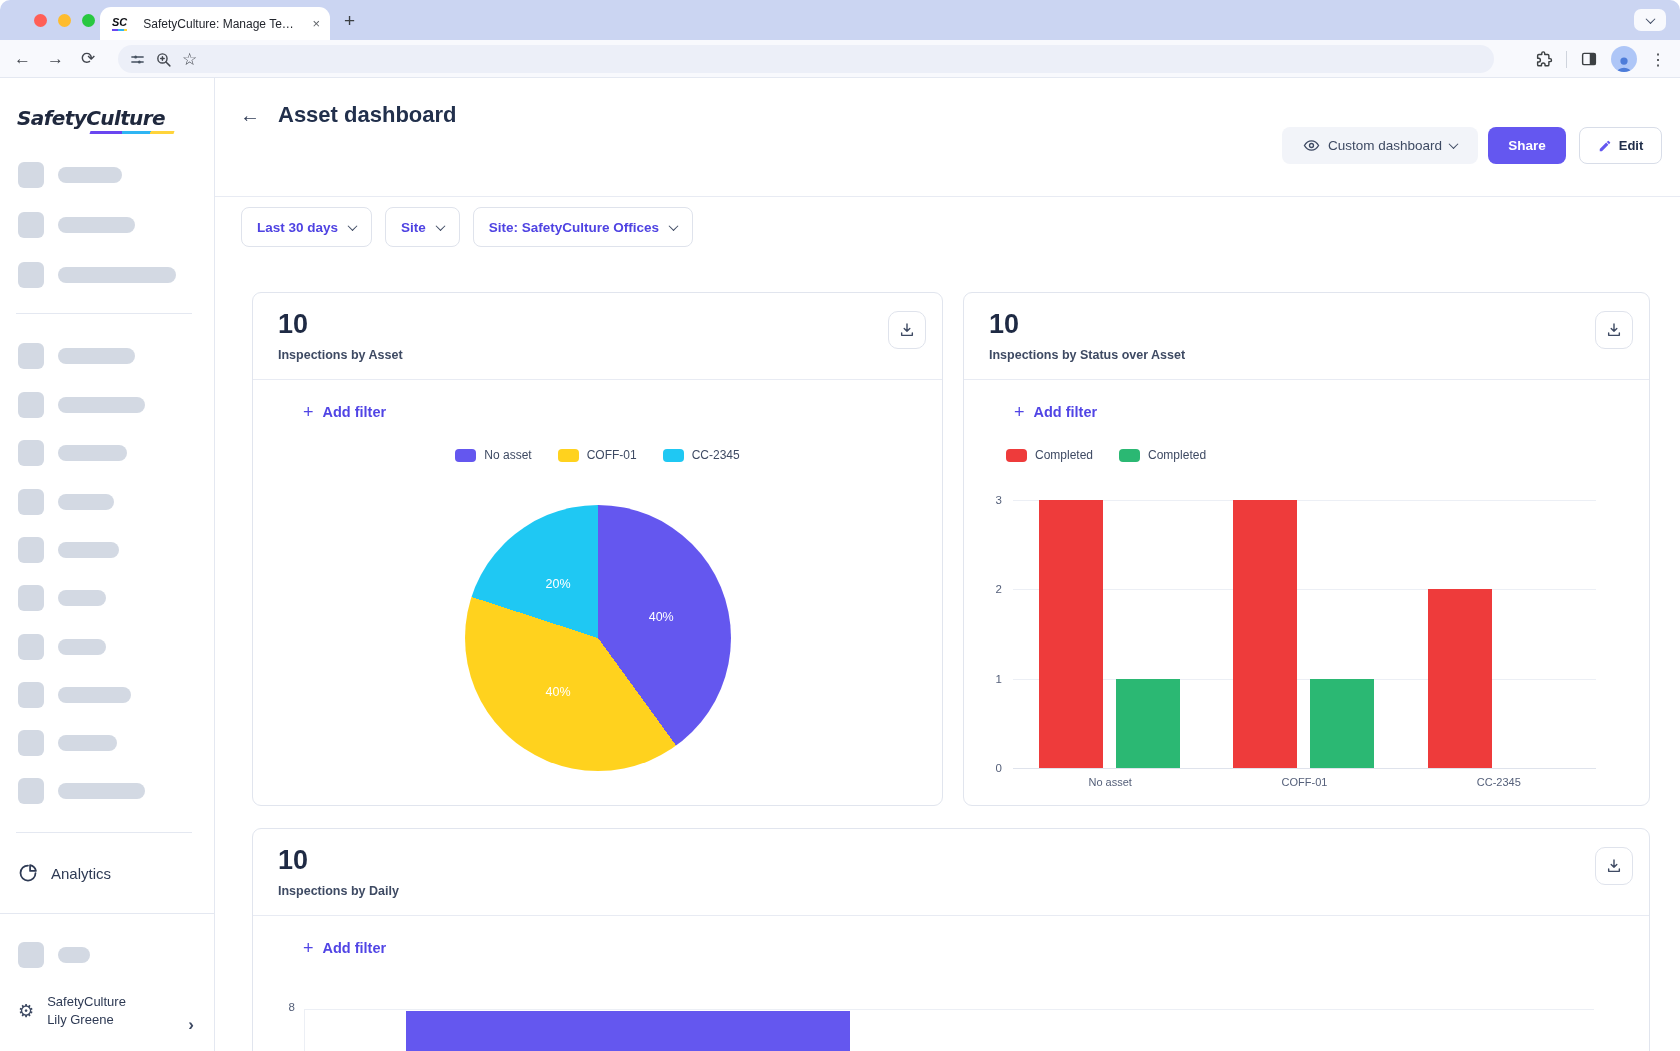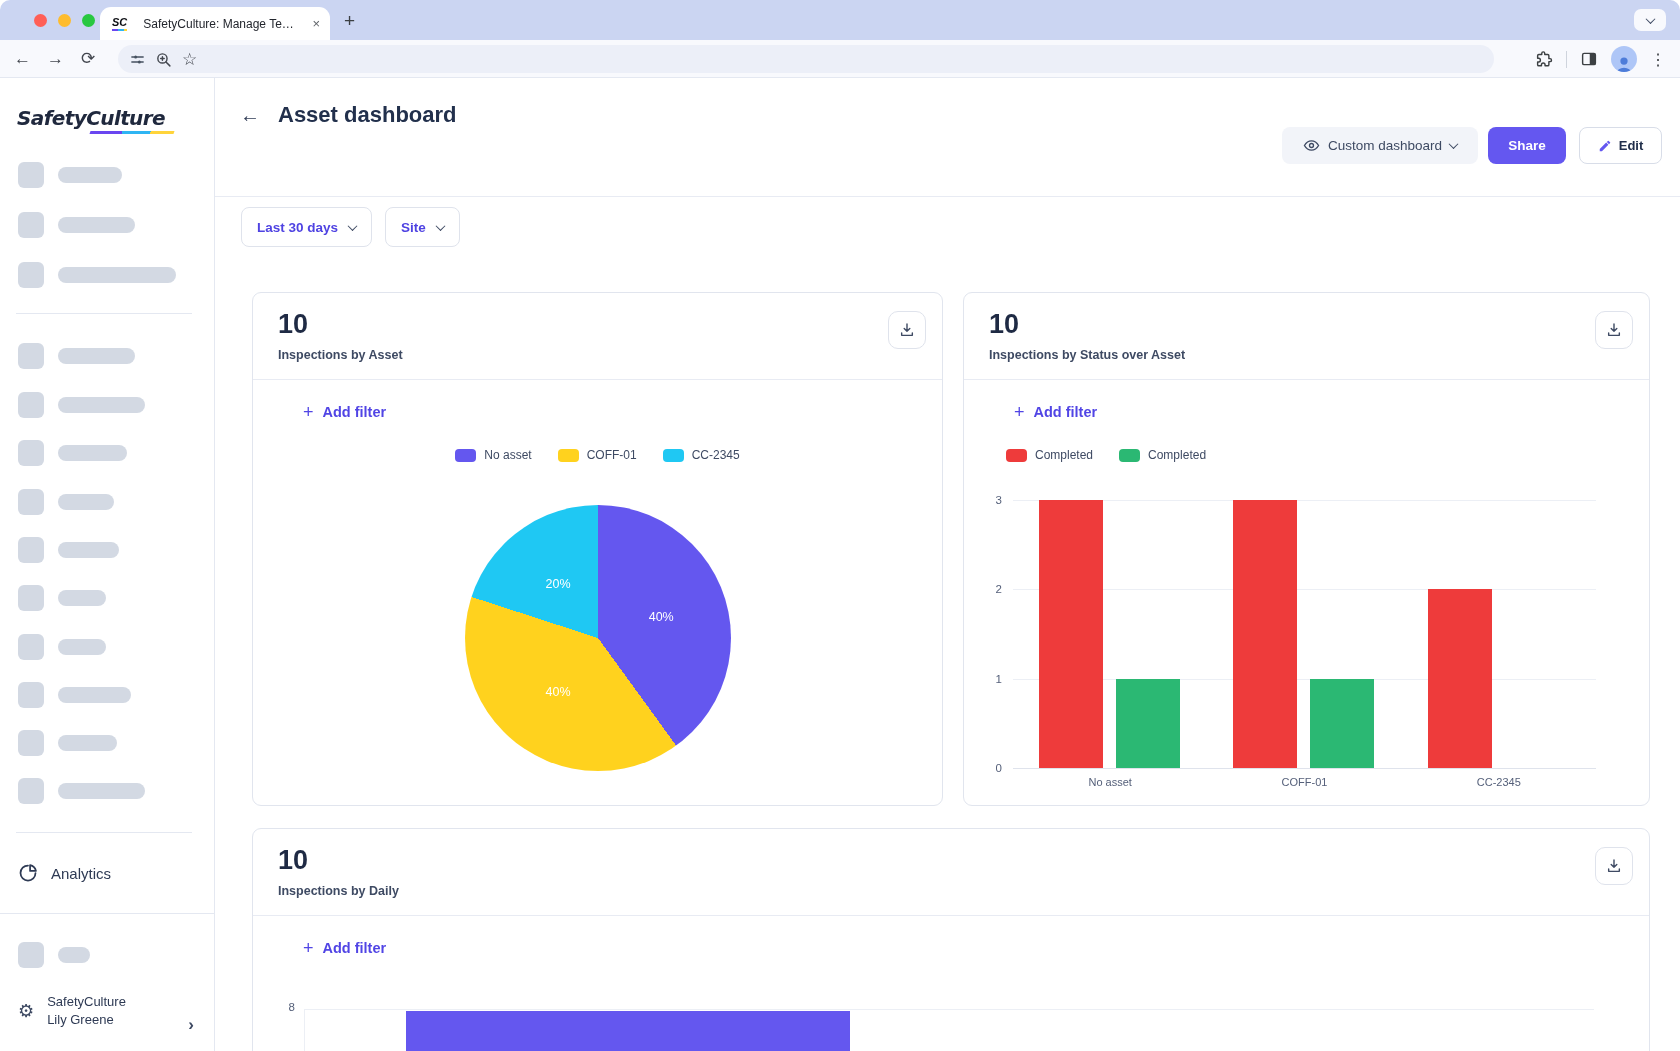--- a/index.html
+++ b/index.html
@@ -293,20 +293,24 @@
     <div class="head-div"></div>
     <div class="filters" id="filters">
         <div class="filter-pill">
           <span>Last 30 days</span>
           <span class="chev"></span>
         </div>
         <div class="filter-pill">
           <span>Site</span>
           <span class="chev"></span>
         </div>
+        <div class="filter-pill">
+          <span>Site: SafetyCulture Offices</span>
+          <span class="chev"></span>
+        </div>
       </div>
 
     <div class="card card1">
       <div class="card-count">10</div>
       <div class="card-sub">Inspections by Asset</div>
       <div class="dl-btn">
         <svg width="16" height="16" viewBox="0 0 24 24" fill="none" stroke="currentColor" stroke-width="2.1" stroke-linecap="round" stroke-linejoin="round">
           <path d="M12 3v11M12 14l-4.2-4.2M12 14l4.2-4.2M4 16.5V20h16v-3.5"></path>
         </svg>
       </div>

